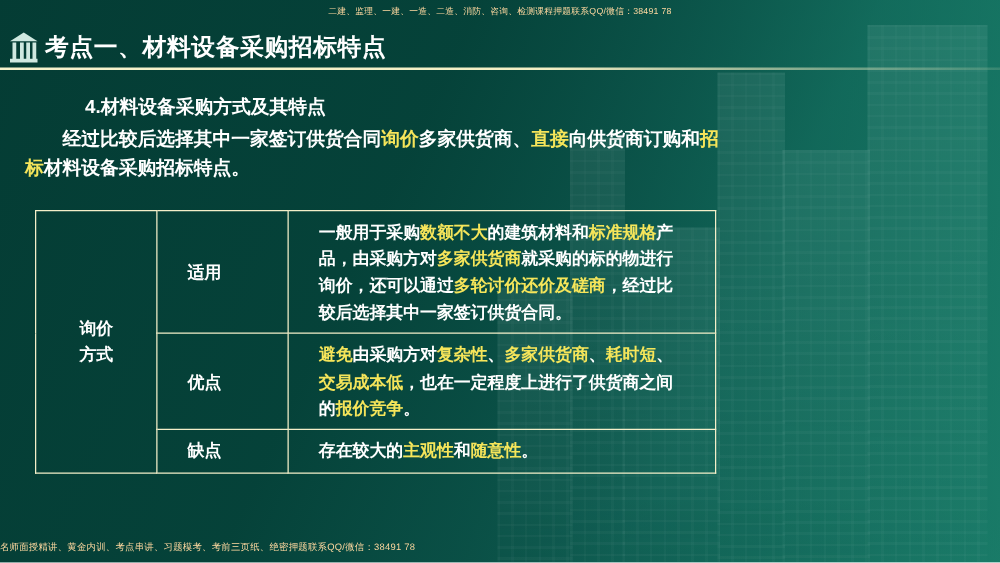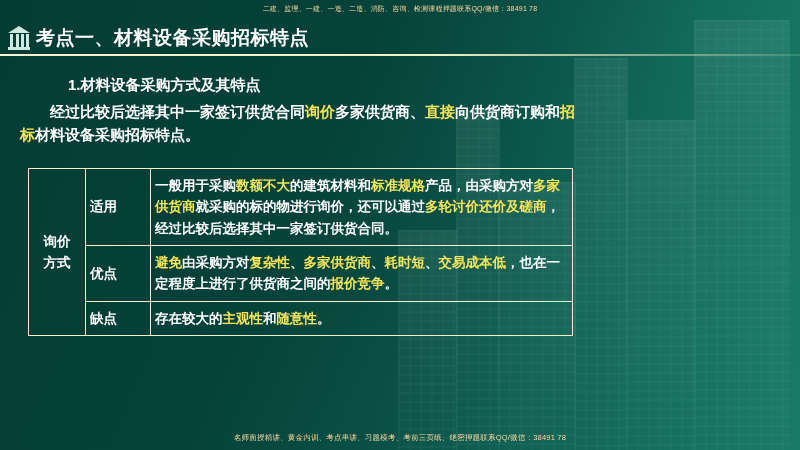--- a/index.html
+++ b/index.html
@@ -59,21 +59,20 @@
     font-size: 7px;
     color: #ffd9a0;
     letter-spacing: 0.2px;
     white-space: nowrap;
   }
   .bottom-marquee {
     position: absolute;
     bottom: 7px;
     left: 0;
     width: 100%;
-    text-align: center;
     font-size: 7.5px;
     color: #ffd9a0;
     letter-spacing: 0.2px;
     white-space: nowrap;
   }
 
   .title-bar {
     position: absolute;
     top: 22px;
     left: 0;
@@ -156,21 +155,21 @@
     position: absolute;
     top: 168px;
     left: 28px;
     width: 545px;
     border-collapse: collapse;
     background: transparent;
   }
   table.main-table td {
     border: 1px solid #f4efc9;
     vertical-align: middle;
-    padding: 6px 4px;
+    padding: 6px 24px;
     color: #ffffff;
     font-size: 13.5px;
     line-height: 1.58;
     font-weight: bold;
   }
   td.col-label {
     width: 48px;
     text-align: center;
     color: #f5e55a;
     font-size: 15px;
@@ -210,21 +209,21 @@
       <div class="col c1"></div>
       <div class="col c2"></div>
       <div class="col c3"></div>
       <div class="col c4"></div>
       <div class="bank-base"></div>
     </div>
     <div class="title-text">考点一、材料设备采购招标特点</div>
   </div>
   <div class="title-underline"></div>
 
-  <div class="sub-heading">1.材料设备采购方式及其特点</div>
+  <div class="sub-heading">4.材料设备采购方式及其特点</div>
 
   <div class="para"><span>经过比较后选择其中一家签订供货合同</span><span class="hl-yellow">询价</span><span>多家供货商、</span><span class="hl-yellow">直接</span><span>向供货商订购和</span><span class="hl-yellow">招标</span><span>材料设备采购招标特点。</span></div>
 
   <table class="main-table">
     <tbody>
       <tr>
         <td class="col-label" rowspan="3">
             <span class="label-line">询价</span>
             <span class="label-line">方式</span>
           </td>

